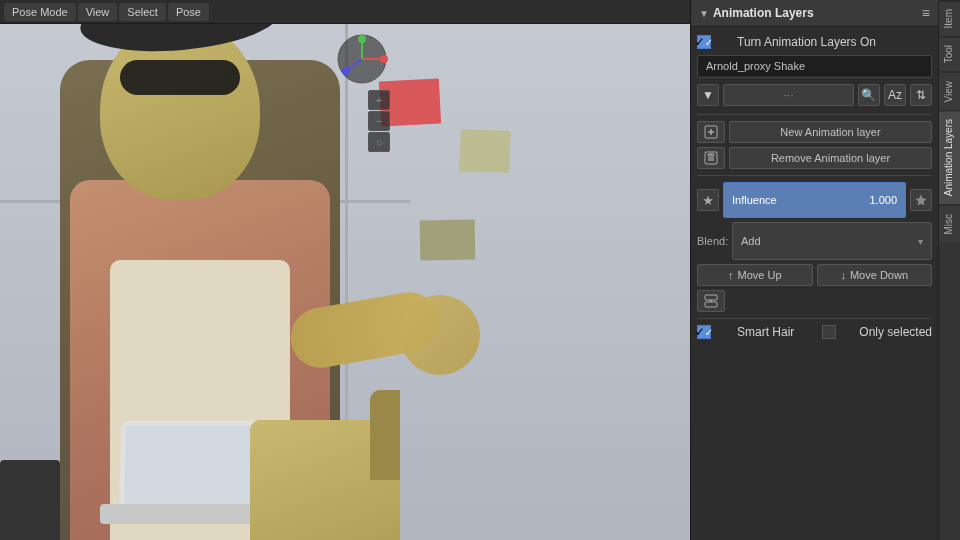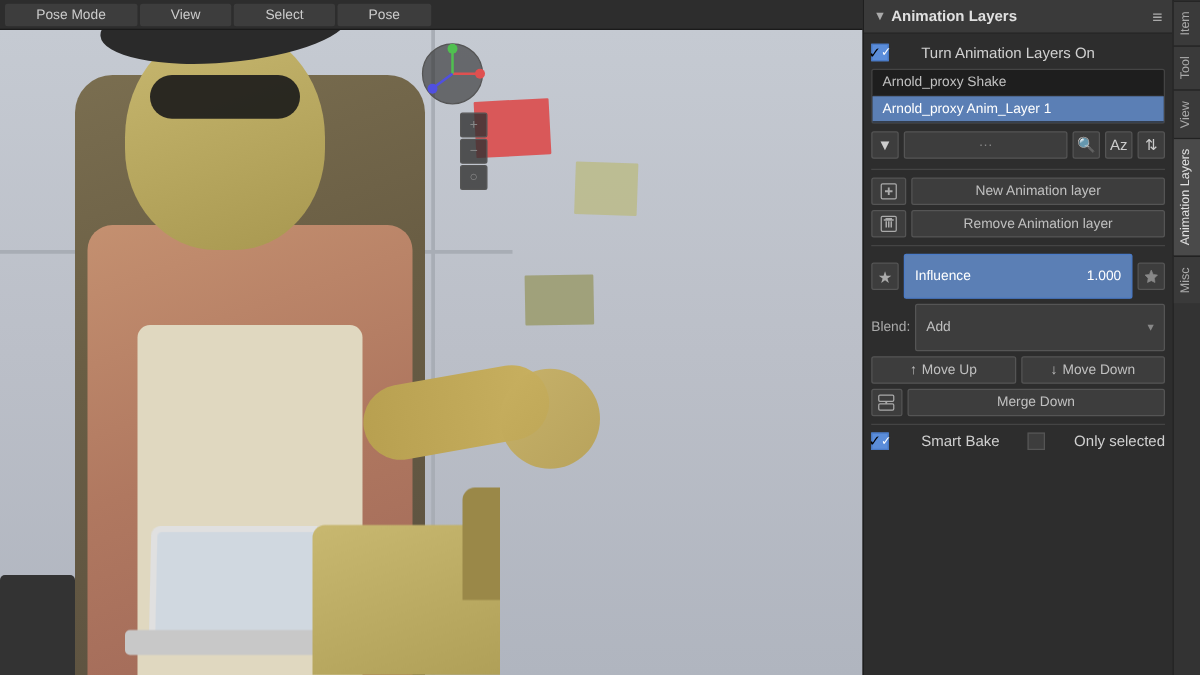--- a/index.html
+++ b/index.html
@@ -32,21 +32,21 @@
       padding: 0 4px;
       gap: 2px;
       z-index: 10;
       border-bottom: 1px solid #1a1a1a;
     }
 
     .toolbar-btn {
       background: #3d3d3d;
       border: none;
       color: #ccc;
-      padding: 2px 25px;
+      padding: 2px 8px;
       font-size: 11px;
       cursor: pointer;
       border-radius: 2px;
       height: 18px;
       display: flex;
       align-items: center;
     }
 
     
     #right-panel {
@@ -467,21 +467,20 @@
 
       <div class="checkbox-row">
         <div class="checkbox-item checked">
           <span>✓</span>
         </div>
         <span class="checkbox-label">Turn Animation Layers On</span>
       </div>
 
       <div id="layer-list">
         <div class="layer-item">Arnold_proxy Shake</div>
-        <div class="layer-item selected">Arnold_proxy Anim_Layer 1</div>
       </div>
 
       <div class="controls-row">
         <div class="icon-btn">▼</div>
         <div style="flex:1; height:22px; background:#3d3d3d; border:1px solid #555; border-radius:2px; display:flex; align-items:center; justify-content:center;">
           <span style="color:#888; font-size:11px;">···</span>
         </div>
         <div class="icon-btn">🔍</div>
         <div class="icon-btn">Az</div>
         <div class="icon-btn">⇅</div>
@@ -547,30 +546,29 @@
       </div>
 
       <div style="display:flex; gap:4px;">
         <div class="icon-btn" style="width:28px;">
           <svg width="14" height="14" viewBox="0 0 14 14" fill="none">
             <rect x="1" y="1" width="12" height="5" rx="1" stroke="#aaa" stroke-width="1"></rect>
             <rect x="1" y="8" width="12" height="5" rx="1" stroke="#aaa" stroke-width="1"></rect>
             <line x1="7" y1="6" x2="7" y2="8" stroke="#aaa" stroke-width="1.5"></line>
           </svg>
         </div>
-        <button class="merge-btn">Merge Down</button>
       </div>
 
       <div class="divider"></div>
 
       <div class="smart-bake-row">
         <div class="checkbox-item checked">
           <span>✓</span>
         </div>
-        <span class="checkbox-label">Smart Bake</span>
+        <span class="checkbox-label">Smart Hair</span>
         <div style="margin-left:auto; display:flex; align-items:center; gap:3px;">
           <div class="checkbox-item" style="background:#3d3d3d; border-color:#555;"></div>
           <span class="checkbox-label">Only selected</span>
         </div>
       </div>
 
     </div>
   </div>
 
   <div id="side-tabs">

